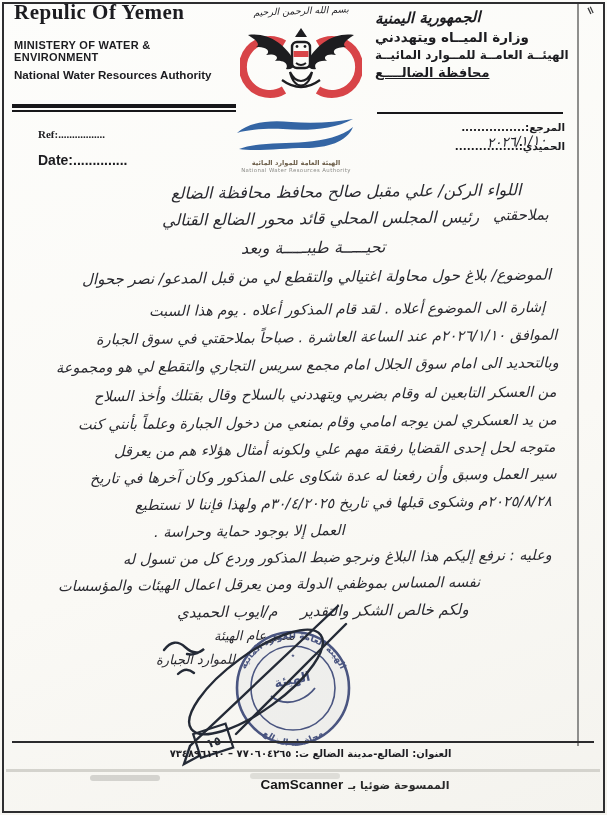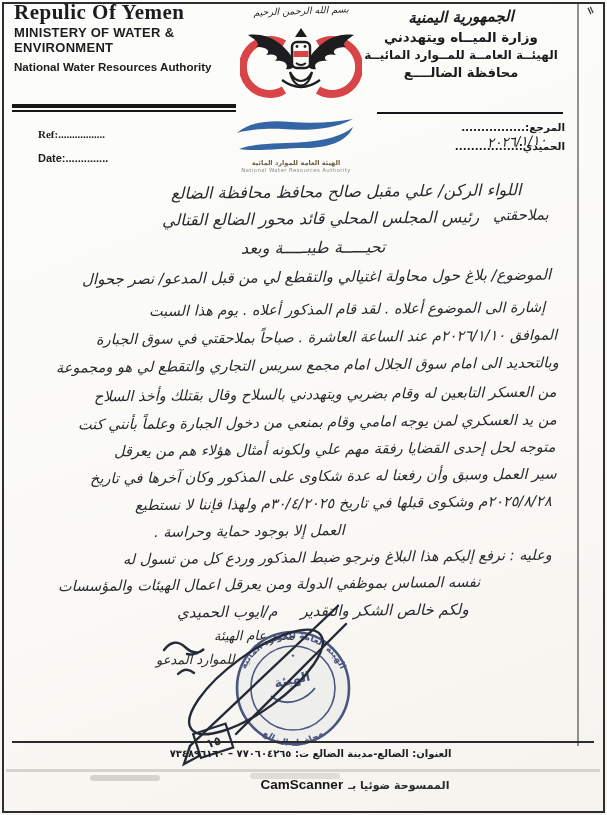--- a/index.html
+++ b/index.html
@@ -5,37 +5,37 @@
   html,body{margin:0;padding:0;background:#e9e9e7;}
   .page{
     position:relative; width:607px; height:815px; margin:0 auto;
     background:linear-gradient(160deg,#fdfdfb 0%,#faf9f5 60%,#f4f3ee 100%);
     font-family:"DejaVu Sans",sans-serif; color:#1c1c20; overflow:hidden;
   }
   .frame{position:absolute; inset:2px; border:2px solid #2e2e30; pointer-events:none;}
   
   .hdr-left{position:absolute; left:14px; top:0; width:216px; text-align:left;}
   .hdr-left .title{font-family:"Liberation Serif","DejaVu Serif",serif; font-weight:bold; font-size:21px; letter-spacing:.5px;}
-  .hdr-left .l2{font-family:"Liberation Sans",sans-serif; font-weight:bold; font-size:13px; letter-spacing:.3px; margin-top:0;}
+  .hdr-left .l2{font-family:"Liberation Sans",sans-serif; font-weight:bold; font-size:11px; letter-spacing:.3px; margin-top:14px;}
   .hdr-left .l3{font-family:"Liberation Sans",sans-serif; font-weight:bold; font-size:11.6px; margin-top:5px;}
   .hdr-left .l4{font-family:"Liberation Sans",sans-serif; font-weight:bold; font-size:10.6px; margin-top:5px;}
   .rule-double{position:absolute; left:12px; top:104px; width:224px;}
   .rule-double .a{height:4px; background:#17171a;}
   .rule-double .b{height:2px; background:#17171a; margin-top:2px;}
-  .hdr-right{position:absolute; right:48px; top:8px; width:196px; text-align:center; direction:rtl;}
+  .hdr-right{position:absolute; right:36px; top:8px; width:196px; text-align:left; direction:rtl;}
   .hdr-right .r1{font-size:15px; font-weight:bold; transform:rotate(-1deg); font-style:italic;}
   .hdr-right .r2{font-size:13.5px; font-weight:bold; margin-top:3px;}
   .hdr-right .r3{font-size:12px; font-weight:bold; margin-top:3px;}
-  .hdr-right .r4{font-size:13px; font-weight:bold; margin-top:3px;}
+  .hdr-right .r4{font-size:13px; font-weight:bold; margin-top:3px;text-decoration:underline;}
   .rule-right{position:absolute; right:44px; top:112px; width:186px; height:2px; background:#17171a;}
   .bismillah{position:absolute; left:232px; top:5px; width:138px; text-align:center; font-size:9.5px; font-style:italic; color:#26262a; transform:rotate(-2deg);}
   .emblem{position:absolute; left:240px; top:18px;}
   
   .ref-en{position:absolute; left:38px; top:128px; font-family:Liberation Serif, serif; font-weight:bold; font-size:11px;}
-  .date-en{position:absolute; left:38px; top:152px; font-family:"Liberation Sans",sans-serif; font-weight:bold; font-size:11px;}
+  .date-en{position:absolute; left:38px; top:152px; font-family:"Liberation Sans",sans-serif; font-weight:bold; font-size:14px;}
   .logo-block{position:absolute; left:226px; top:118px; width:140px; text-align:center;}
   .logo-ar{font-size:6.6px; font-weight:bold; color:#6b5d48; margin-top:1px;}
   .logo-en{font-size:5.4px; color:#8a8a86; letter-spacing:.4px;}
   .ref-ar{position:absolute; right:42px; top:121px; width:140px; direction:rtl; text-align:right; font-weight:bold; font-size:10.5px;}
   .date-ar{position:absolute; right:42px; top:140px; width:140px; direction:rtl; text-align:right; font-weight:bold; font-size:10.5px;}
   .date-hand{position:absolute; right:60px; top:133px; font-size:13.5px; font-style:italic; color:#23232a; transform:rotate(-3deg); direction:ltr;}
   .scan-vline{position:absolute; left:577px; top:4px; width:1.5px; height:742px; background:#8f8f8d;}
   .corner-mark{position:absolute; left:586px; top:4px; font-size:11px; font-weight:bold; color:#3a3a3c; transform:rotate(65deg);}
   
   .hand{position:absolute; direction:rtl; white-space:nowrap; font-style:italic; color:#2a2a30; font-size:14.5px; transform:rotate(-.6deg);}
@@ -154,21 +154,21 @@
   <div class="hand hw-b7">٢٠٢٥/٨/٢٨م وشكوى قبلها في تاريخ ٣٠/٤/٢٠٢٥م ولهذا فإننا لا نستطيع</div>
   <div class="hand hw-b8">العمل إلا بوجود حماية وحراسة .</div>
   <div class="hand hw-b9">وعليه : نرفع إليكم هذا البلاغ ونرجو ضبط المذكور وردع كل من تسول له</div>
   <div class="hand hw-b10">نفسه المساس بموظفي الدولة ومن يعرقل اعمال الهيئات والمؤسسات</div>
 
   <div class="hand hw-thanks">
     <span>ولكم خالص الشكر والتقدير</span>
     <span class="nm">م/ايوب الحميدي</span>
   </div>
   <div class="hand hw-t1">مدير عام الهيئة</div>
-  <div class="hand hw-t2">للموارد المدعو</div>
+  <div class="hand hw-t2">للموارد الجبارة</div>
 
   <div class="stamp">
     <svg width="160" height="130" viewBox="0 0 160 130">
       <defs>
         <path id="arcTop" d="M 28,64 A 52,52 0 0 1 132,64"></path>
         <path id="arcBot" d="M 34,74 A 46,46 0 0 0 126,74"></path>
       </defs>
       <circle cx="80" cy="62" r="56" fill="rgba(80,92,140,0.05)" stroke="#4a5580" stroke-width="2.6"></circle>
       <circle cx="80" cy="62" r="42" fill="none" stroke="#4a5580" stroke-width="1.6"></circle>
       <text font-size="9" font-weight="bold" fill="#4a5580" font-family="DejaVu Sans, sans-serif">

